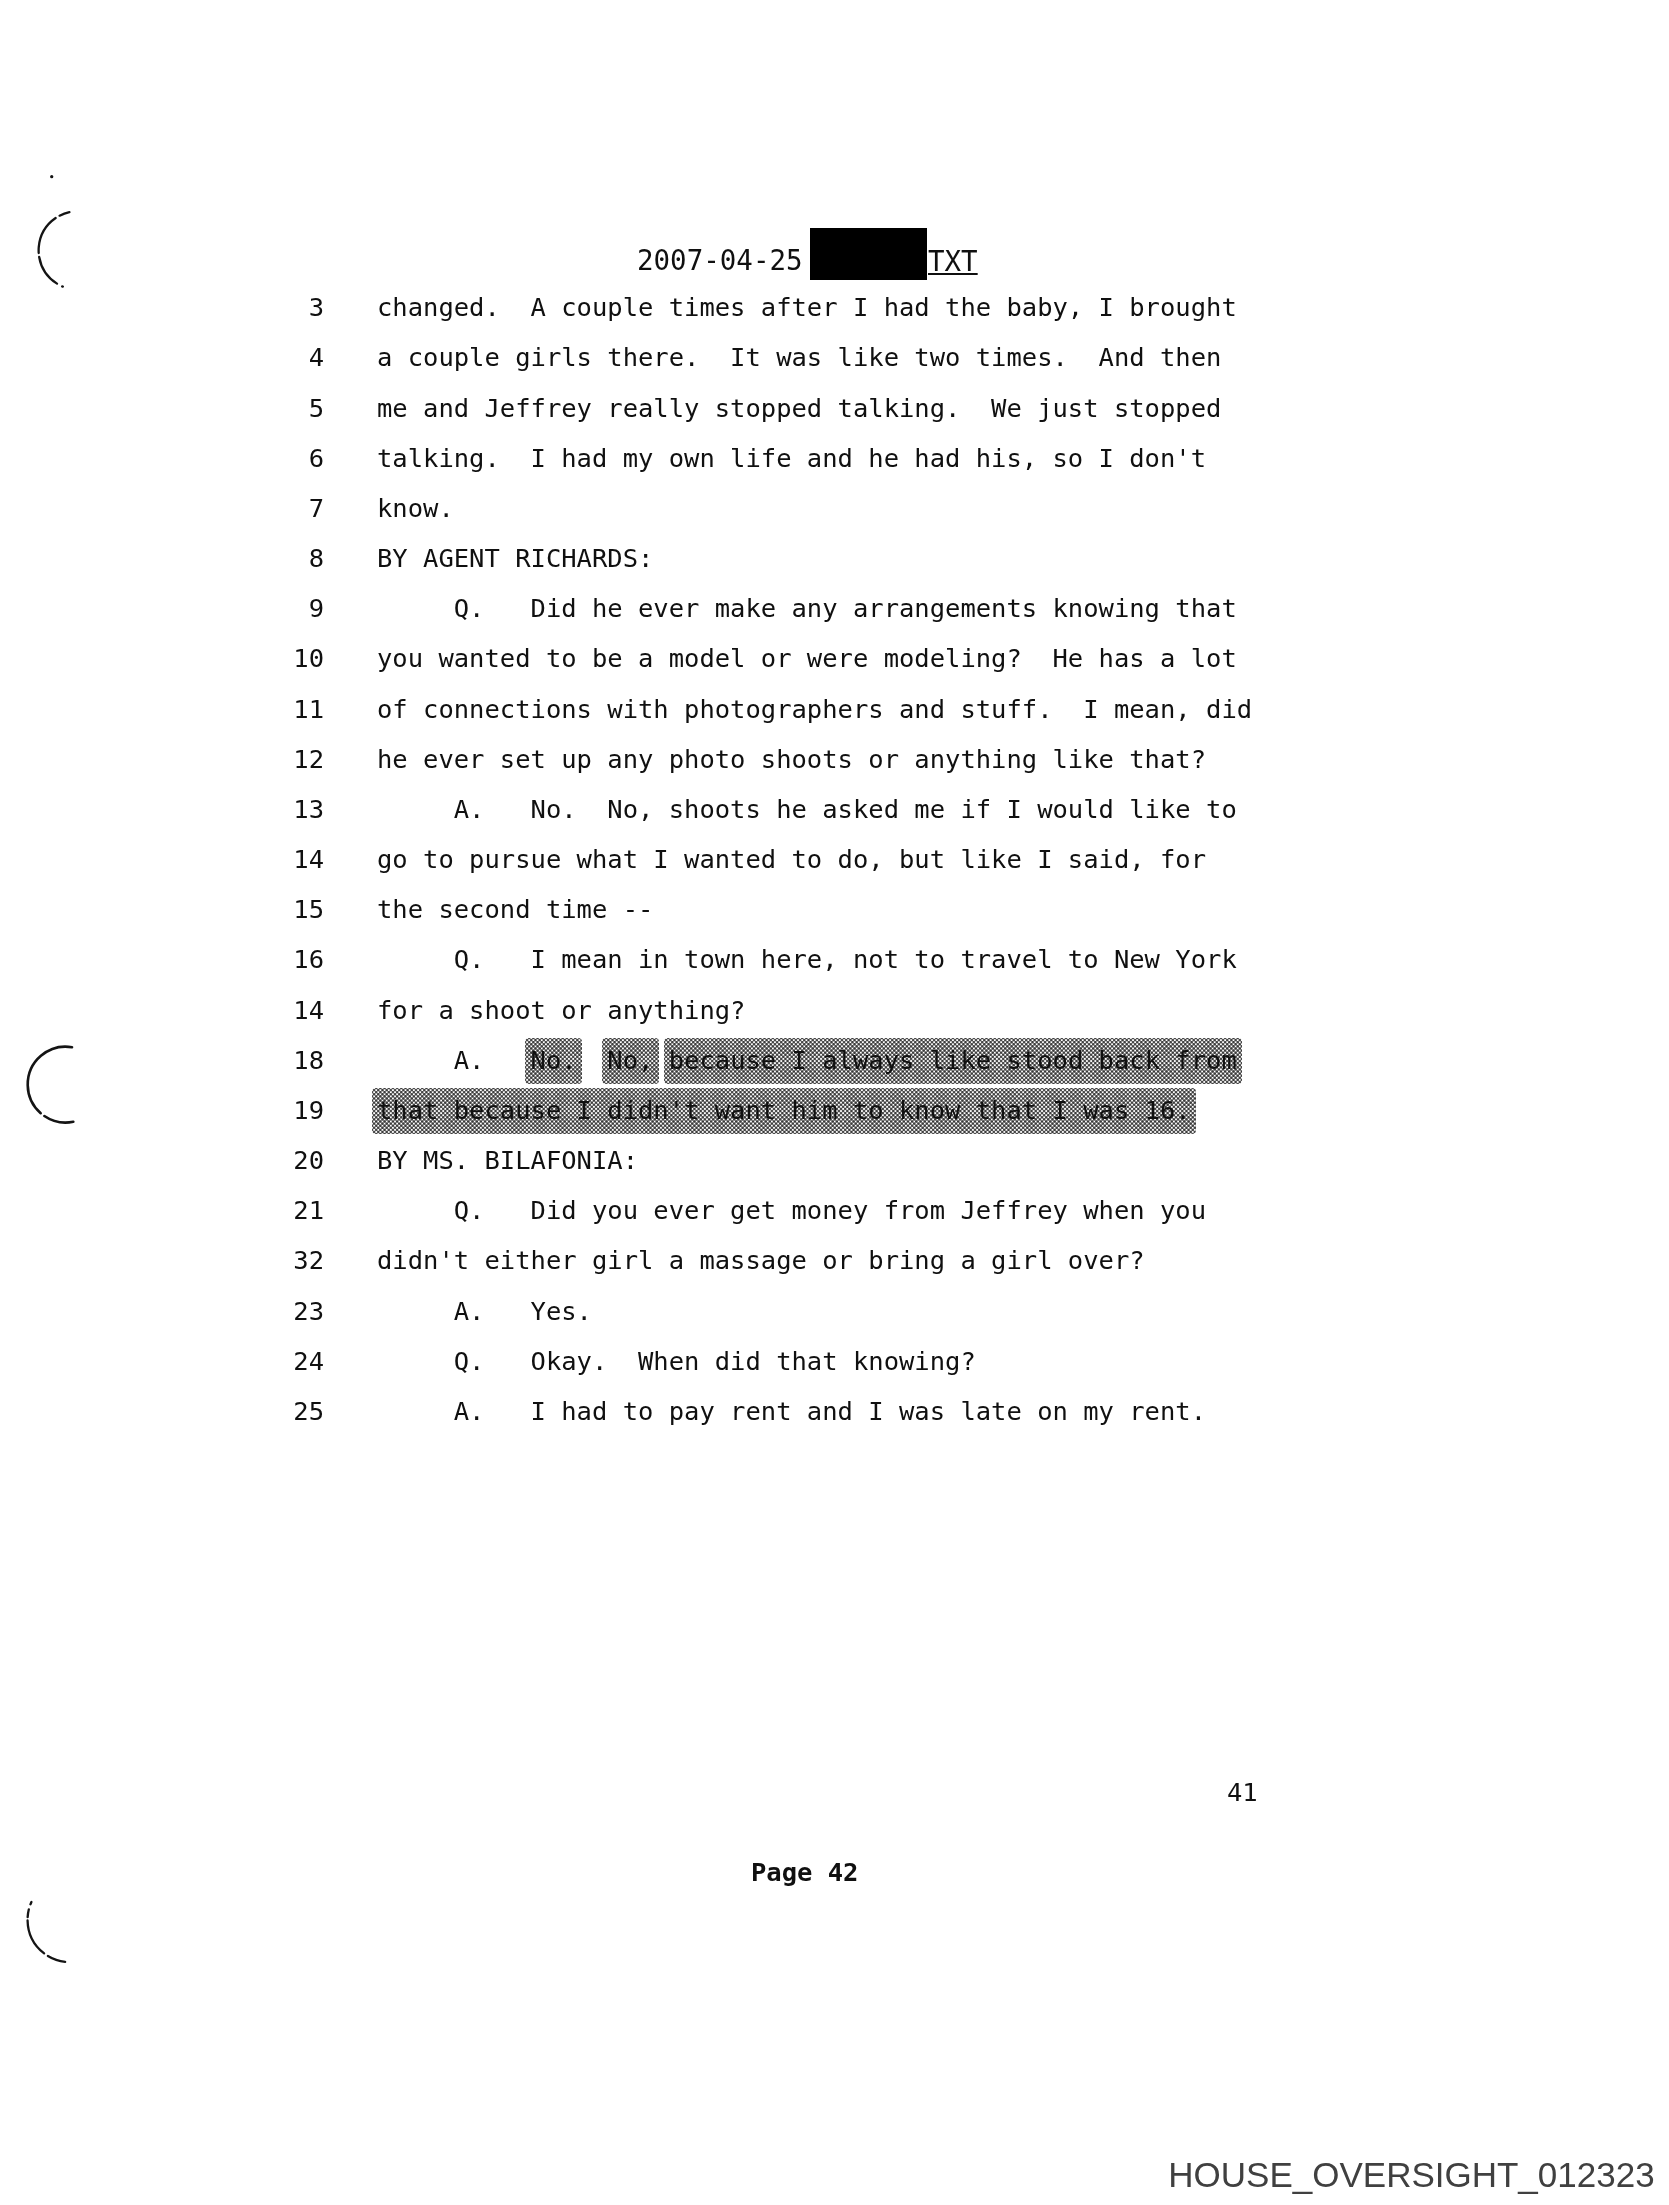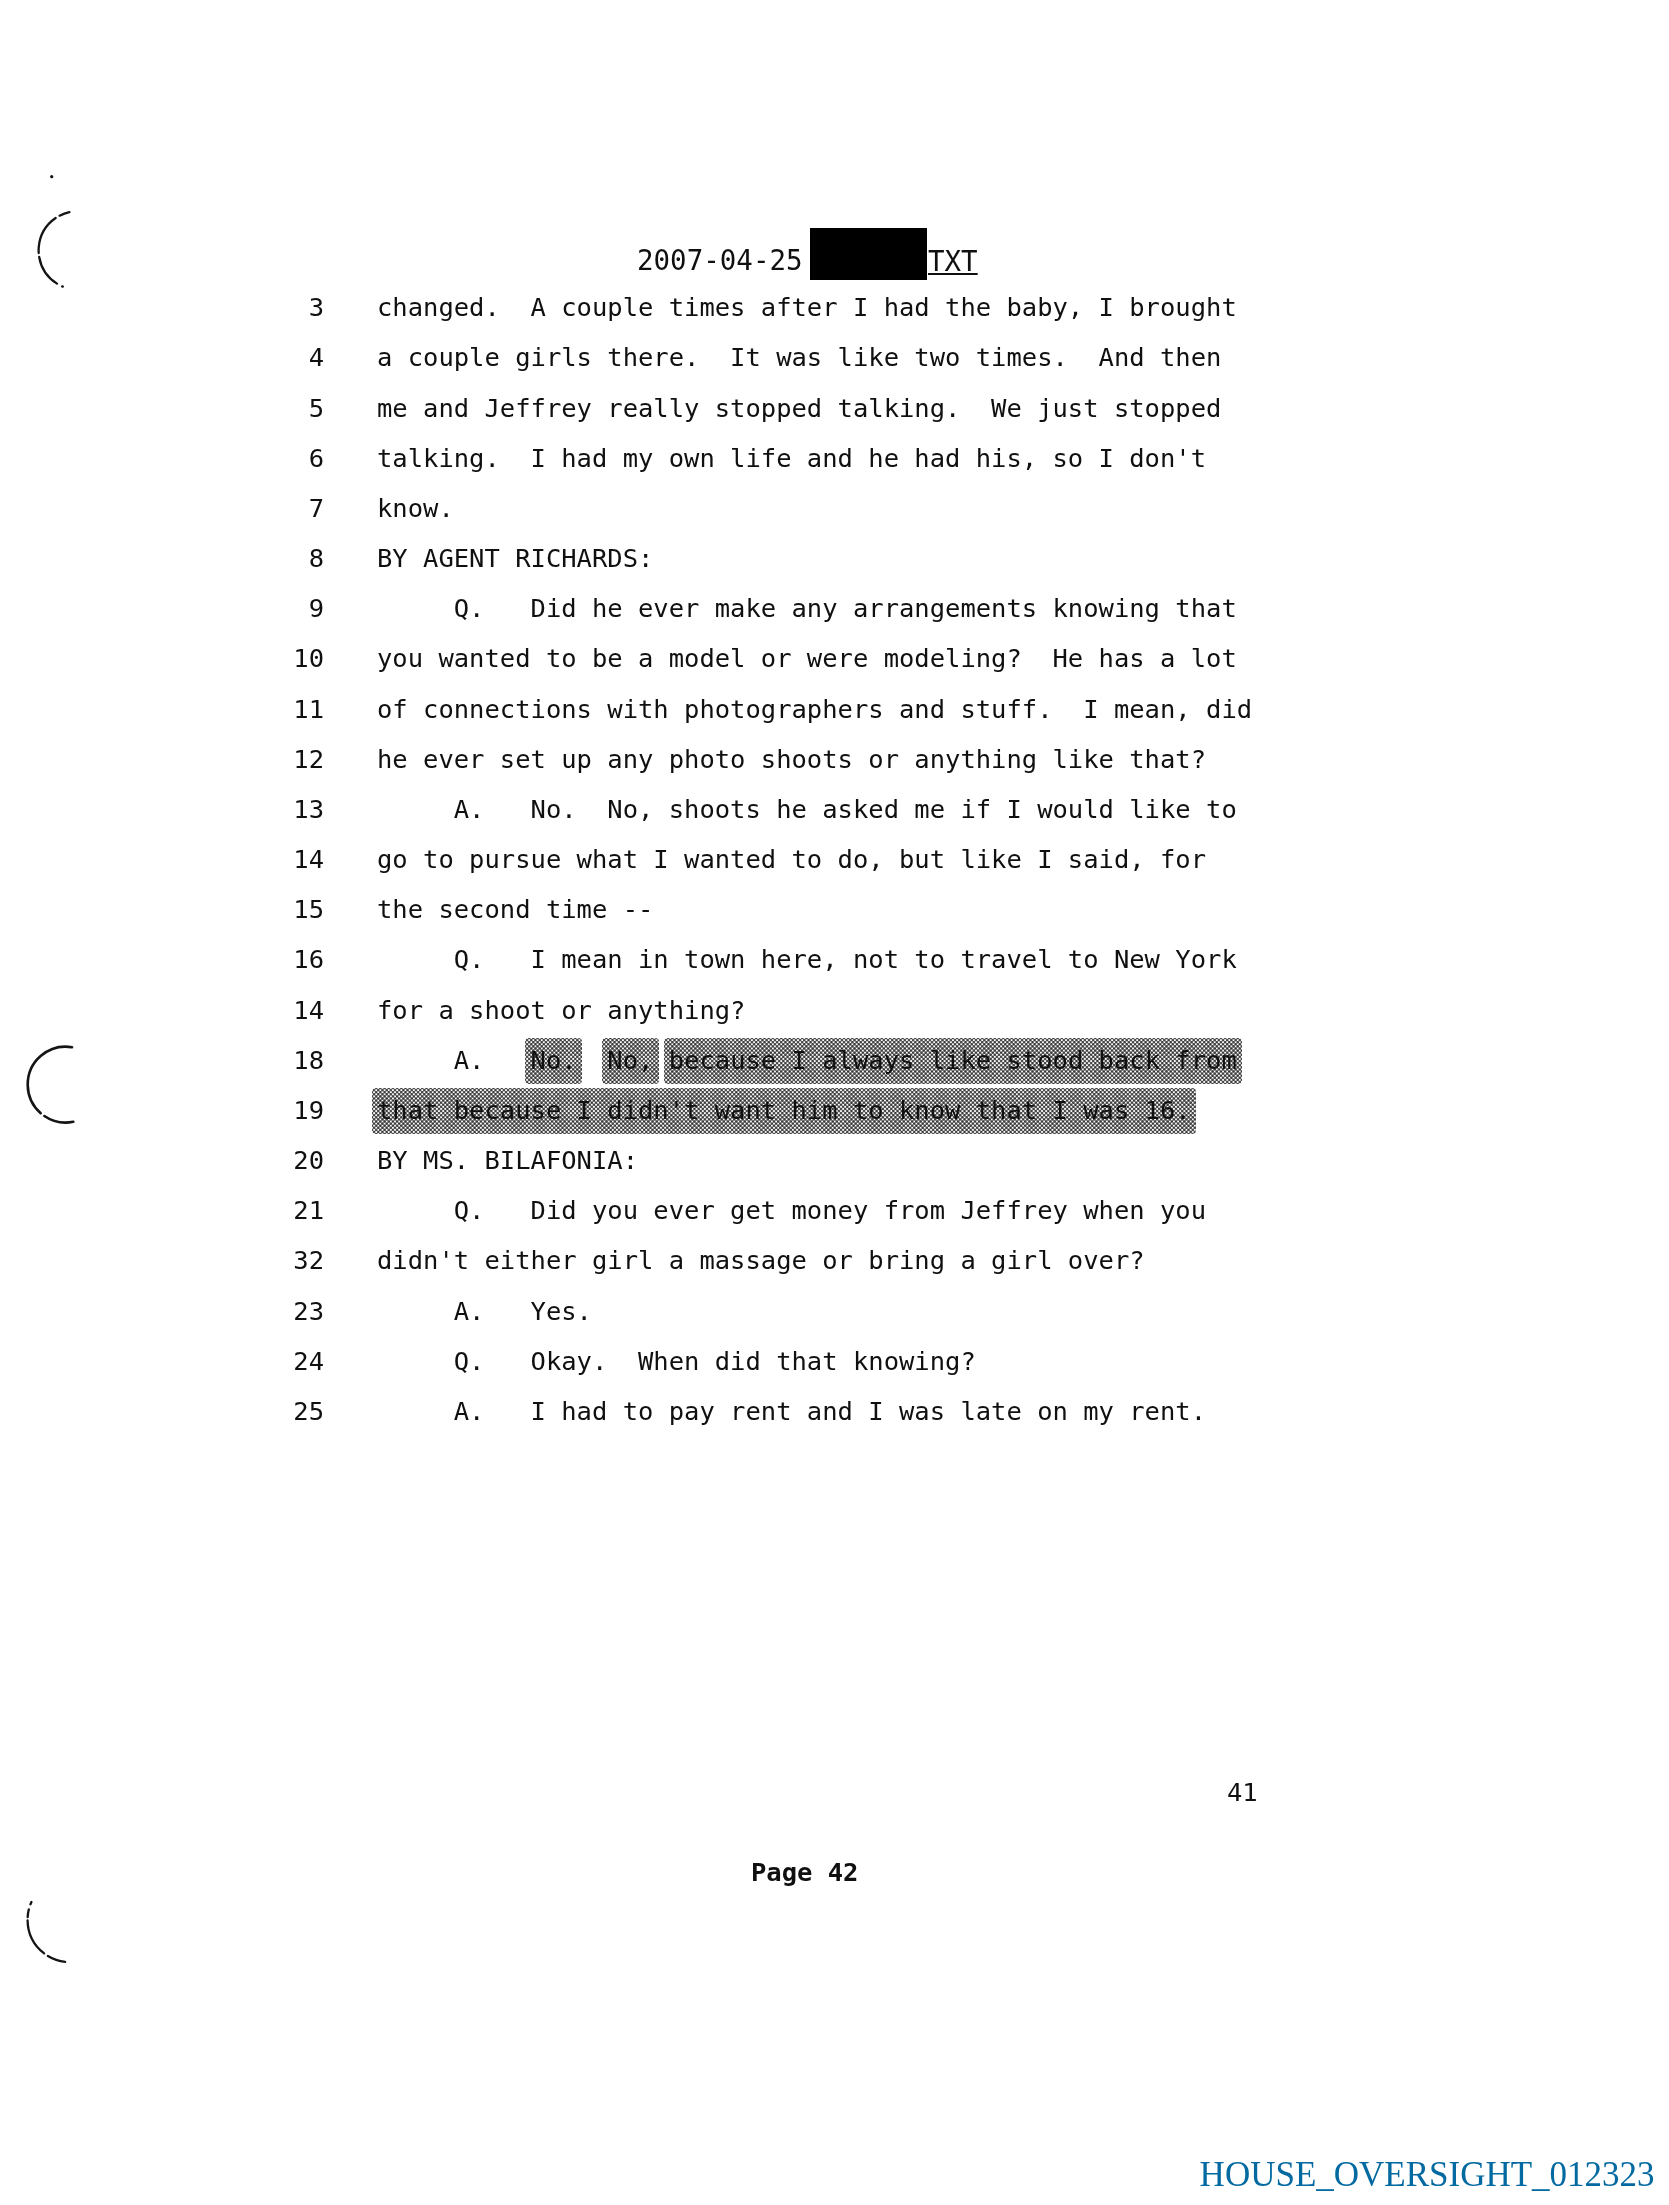--- a/index.html
+++ b/index.html
@@ -27,21 +27,21 @@
     background-position:0 0, 2.1px 2.1px;
     padding:7.2px 5.2px 9.2px 5.2px;
     margin:-7.2px -5.2px -9.2px -5.2px;
     border-radius:3.9px;
   }
   
   .pgnum-right{left:1219px;top:1780px;font-size:25.5px;line-height:25.5px;white-space:pre;margin-left:8px;}
   .pglabel{left:751px;top:1860px;font-size:25.5px;line-height:25.5px;white-space:pre;font-weight:bold;}
   .bates{
     right:14.4px;top:2157px;font-size:35px;line-height:35px;white-space:pre;
-    font-family:Liberation Serif, serif;color:#0369a1;
+    font-family:Liberation Sans, sans-serif;color:#404040;
   }
   svg.marks{position:absolute;left:0;top:0;pointer-events:none;}
 </style>
 </head>
 <body>
 
 <svg class="marks" width="1669" height="2205" viewBox="0 0 2550 3369">
   <circle cx="79" cy="270" r="2.5" fill="#141414"></circle>
   <path d="M 106 324 A 60 60 0 0 0 96 438" fill="none" stroke="#141414" stroke-width="3.5" stroke-linecap="round" stroke-dasharray="16 7 62 6 50 9 14"></path>
   <path d="M 110 1600 A 58 58 0 1 0 112 1714" fill="none" stroke="#141414" stroke-width="4" stroke-linecap="round" stroke-dasharray="150 7 56 9 22 8 10"></path>

